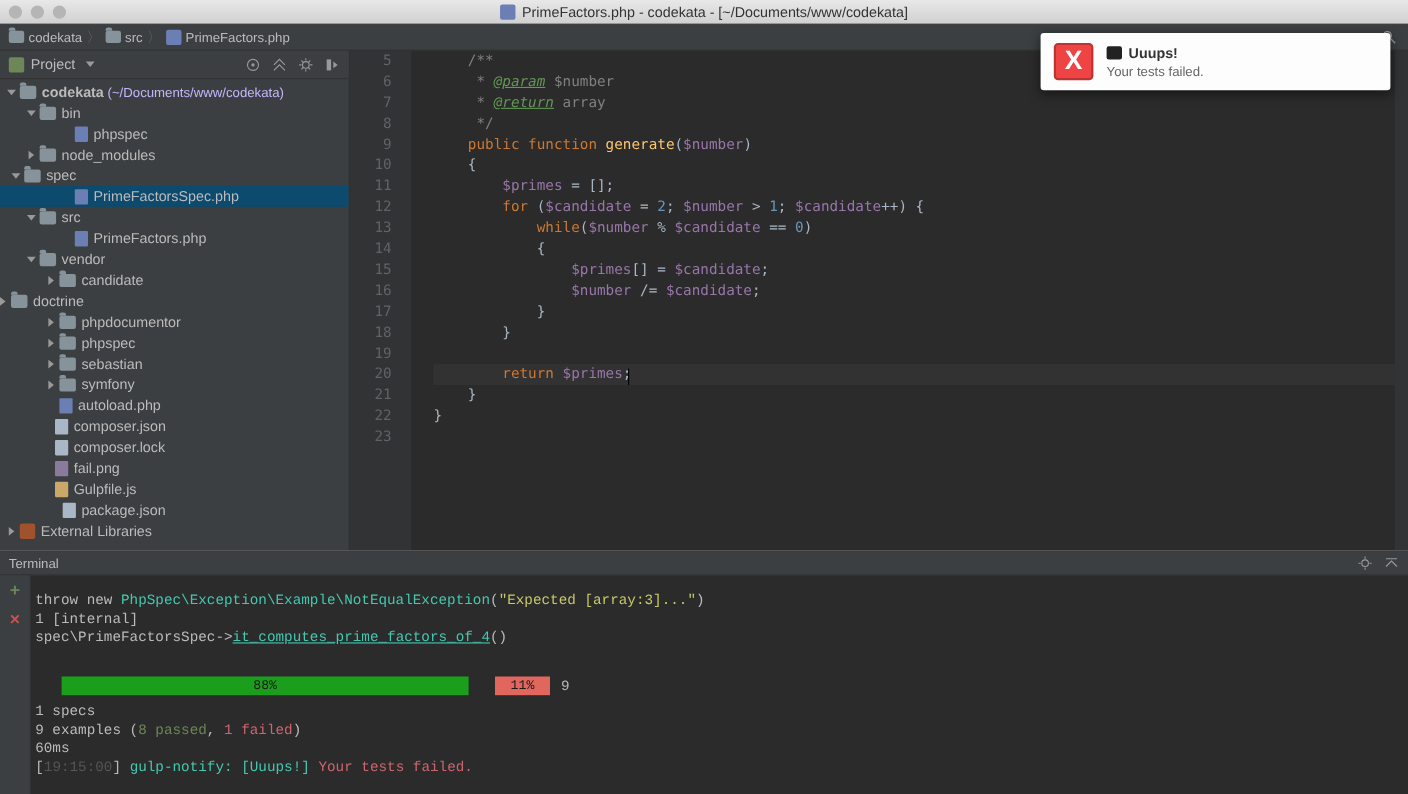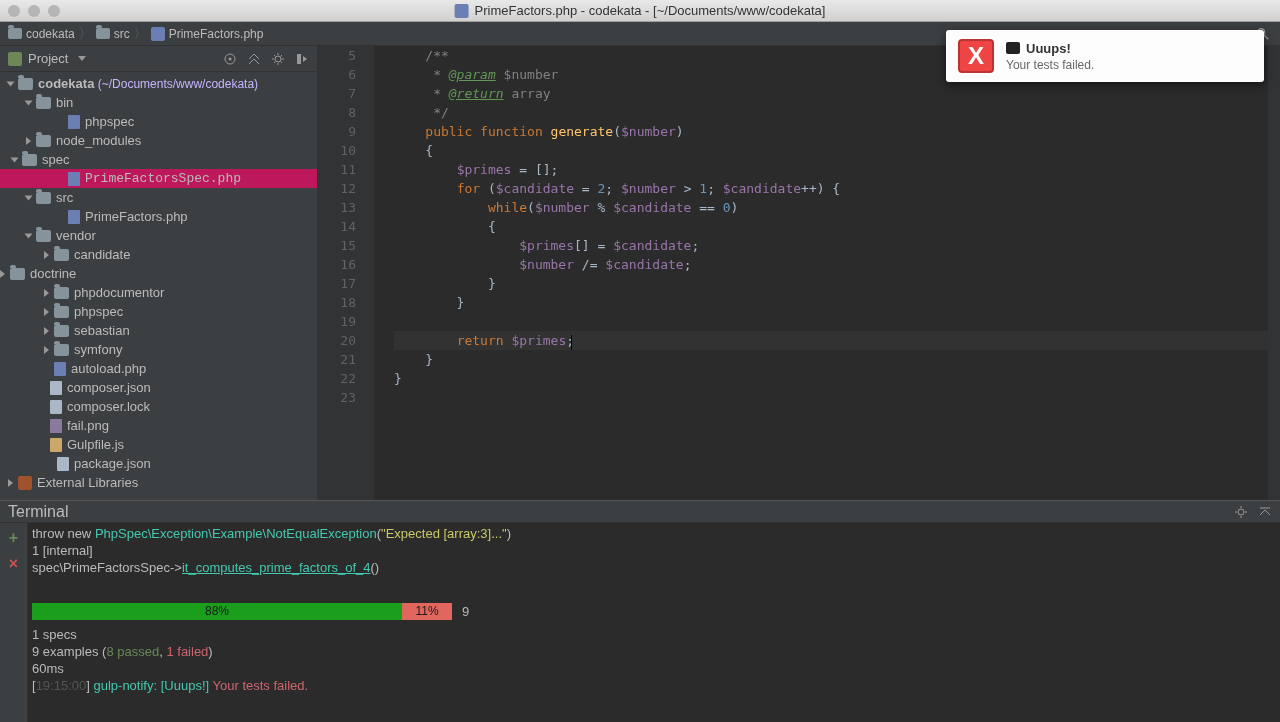--- a/index.html
+++ b/index.html
@@ -135,22 +135,21 @@
     }
     .tree-row {
       height: 19px;
       display: flex;
       align-items: center;
       gap: 5px;
       cursor: default;
       white-space: nowrap;
     }
     .tree-row.selected {
-      background: #be185d;
-      font-family: Liberation Mono, monospace;
+      background: #0c4a6e;
     }
     .tree-toggle {
       width: 0; height: 0;
       border-top: 4px solid transparent;
       border-bottom: 4px solid transparent;
       border-left: 5px solid #999;
       flex-shrink: 0;
     }
     .tree-toggle.open {
       transform: rotate(90deg);
@@ -247,65 +246,66 @@
       height: 22px;
       background: #3c3f41;
       display: flex;
       align-items: center;
       padding: 0 8px;
       justify-content: space-between;
       border-bottom: 1px solid #323232;
     }
     .terminal-title {
       color: #bbbbbb;
-      font-size: 16px;
+      font-size: 12px;
     }
     .terminal-header-icons { display: flex; gap: 10px; }
     .terminal-body {
       display: flex;
       flex: 1;
     }
     .terminal-left-icons {
       width: 28px;
       display: flex;
       flex-direction: column;
       align-items: center;
       gap: 8px;
       padding-top: 6px;
       background: #3c3f41;
       border-right: 1px solid #323232;
     }
     .plus-icon { color: #6a8759; font-size: 16px; font-weight: bold; }
     .x-icon { color: #c75450; font-size: 16px; font-weight: bold; }
     .terminal-content {
       flex: 1;
-      font-family: Liberation Sans, sans-serif;
+      font-family: Liberation Mono, monospace;
       font-size: 13px;
       line-height: 17px;
-      padding: 2px 4px;
+      padding: 14px 4px;
       color: #bbbbbb;
     }
     .t-cyan { color: #45c8b0; }
     .t-yellow { color: #c9c86a; }
     .t-red { color: #cc666e; }
     .t-green { color: #6a8759; }
     .t-dim { color: #555; }
     .t-underline { text-decoration: underline; }
     .progress-bar {
       display: flex;
       align-items: center;
       margin: 10px 0 6px 0;
     }
     .progress-seg {
       height: 17px;
       display: flex;
       align-items: center;
       justify-content: center;
       font-size: 12px;
       color: #1a1a1a;
+      margin-left: 24px;
     }
     .progress-green { background: #1b9e1b; width: 370px; }
     .progress-red { background: #e0665e; width: 50px; }
     .progress-count { margin-left: 10px; color: #bbbbbb; }
     .notification {
       position: absolute;
       top: 30px;
       right: 16px;
       width: 318px;
       height: 52px;

